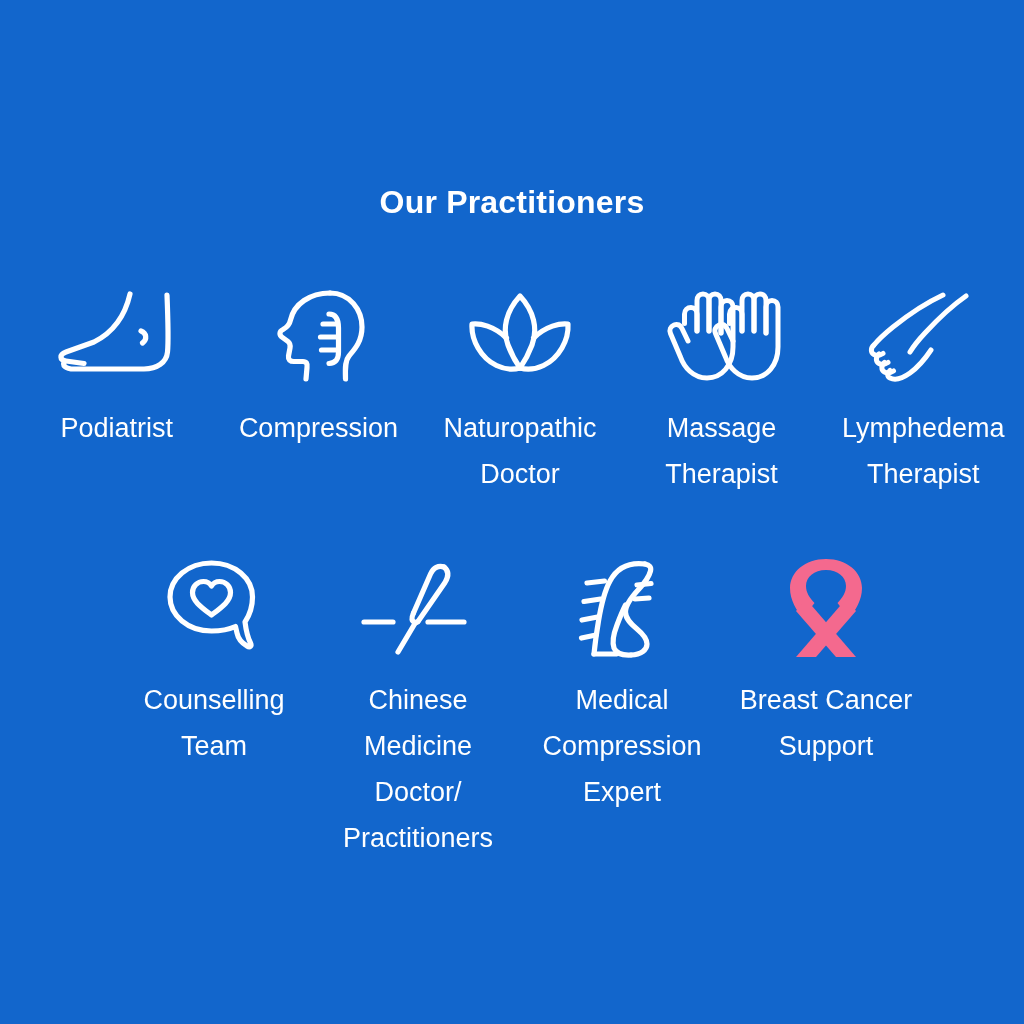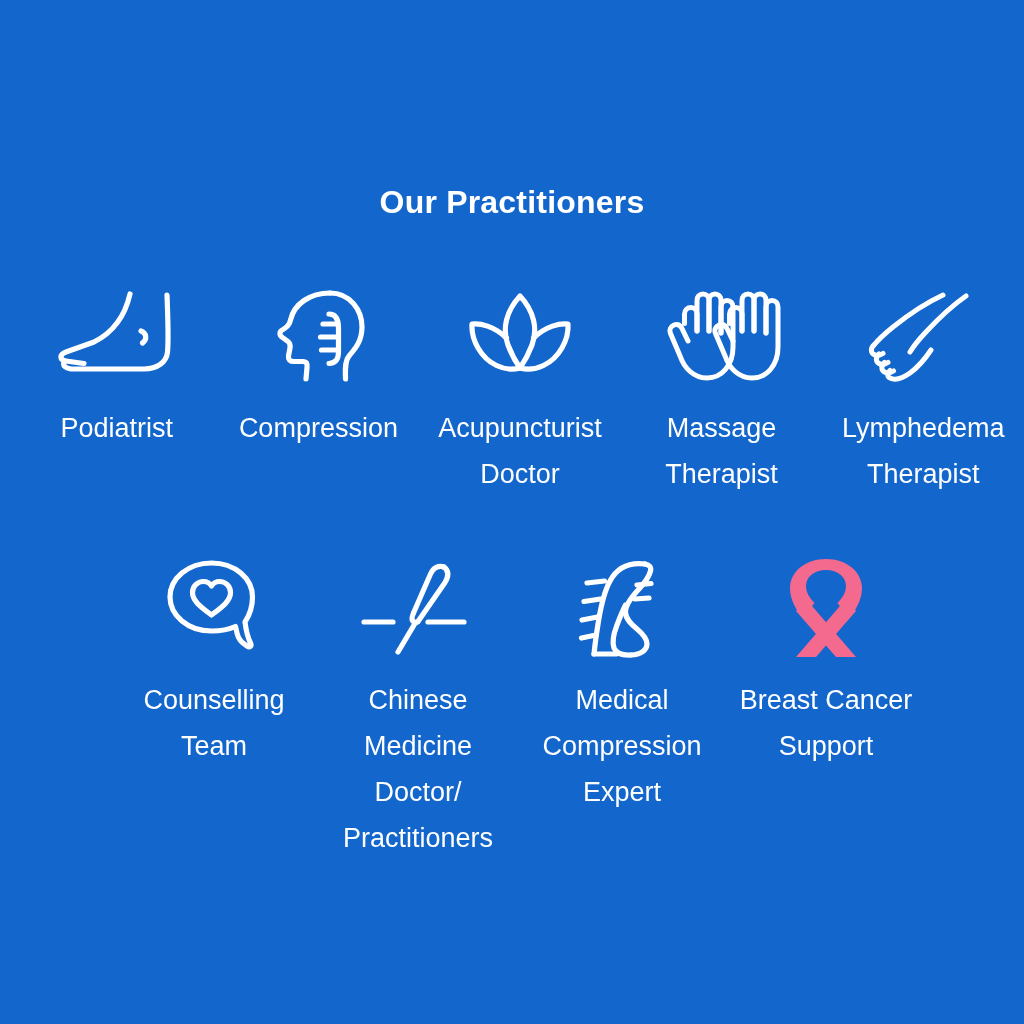--- a/index.html
+++ b/index.html
@@ -123,21 +123,21 @@
       </div>
 
       <div class="cell">
         <div class="icon-box">
           <svg width="104" height="88" viewBox="0 0 104 88" fill="none" stroke="#FFFFFF" stroke-width="5.2" stroke-linecap="round" stroke-linejoin="round">
             <path d="M52 4 C66 19 70 37 64 53 C61 61 56.5 69.5 52 76 C47.5 69.5 43 61 40 53 C34 37 38 19 52 4Z"></path>
             <path d="M38.5 46 C26 34 12 31 4 32 C3 48 13 66 28.5 73.5 C37 77.5 45 78 52 76"></path>
             <path d="M65.5 46 C78 34 92 31 100 32 C101 48 91 66 75.5 73.5 C67 77.5 59 78 52 76"></path>
           </svg>
         </div>
-        <div class="cell-label">Acupuncturist
+        <div class="cell-label">Naturopathic
 Doctor</div>
       </div>
 
       <div class="cell">
         <div class="icon-box">
           <svg width="112" height="90" viewBox="0 0 112 90" fill="none" stroke="#FFFFFF" stroke-width="5" stroke-linecap="round" stroke-linejoin="round">
             <g>
               <path d="M18.5 32.5 L18.5 23 C18.5 19 21.5 16.5 25 16.5 C28.5 16.5 31 19 31 23 L31 40"></path>
               <path d="M31 40 L31 9.5 C31 5.5 33.5 3 37 3 C40.5 3 43 5.5 43 9.5 L43 40"></path>
               <path d="M43 40 L43 9.5 C43 5.5 45.5 3 49 3 C52.5 3 55 5.5 55 9.5 L55 42"></path>

